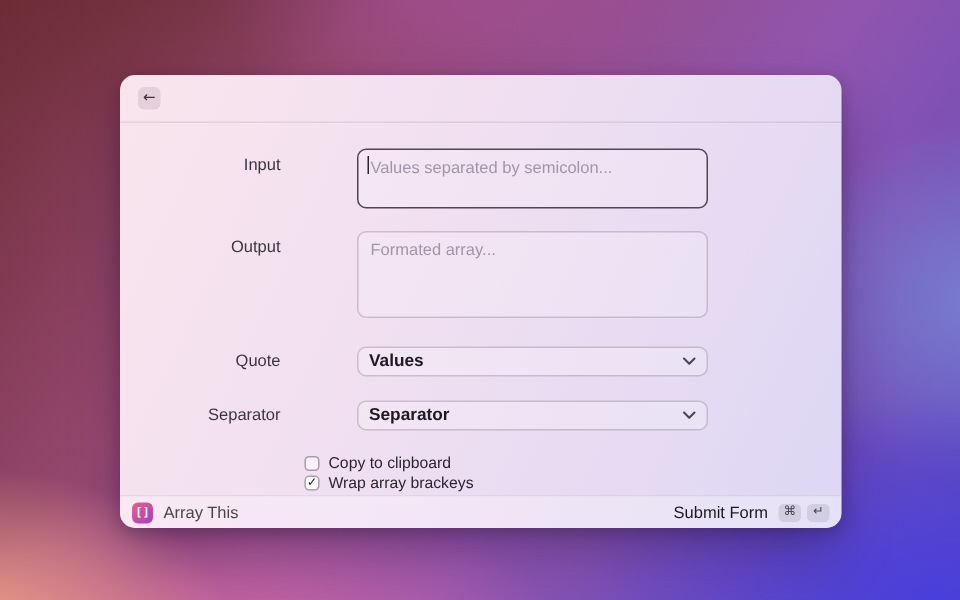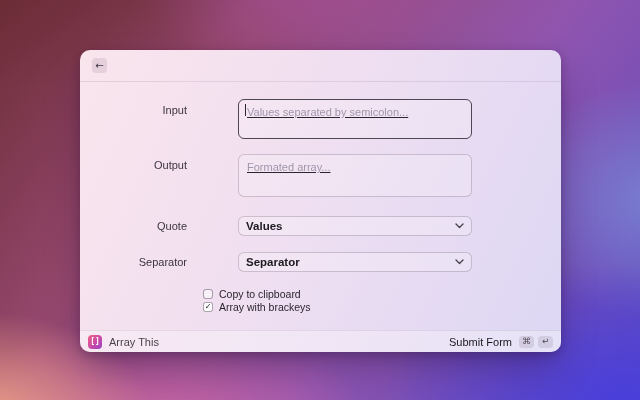--- a/index.html
+++ b/index.html
@@ -48,25 +48,24 @@
   .row.select-row { align-items: center; margin-bottom: 16px; }
 
   .field-wrap { position: relative; width: 234px; flex: none; }
 
   textarea.field {
     width: 234px; border-radius: 6px; resize: none; outline: none;
     background: rgba(255,255,255,0.18);
     font-family: "Liberation Sans", "DejaVu Sans", sans-serif;
     font-size: 11px; line-height: 14px; padding: 5px 8px; color: #2a2530;
     display: block;
-    text-decoration: underline;
   }
   textarea.field::placeholder { color: #a096aa; opacity: 1; }
   .input-ta { height: 40px; border: 1px solid #4e4653; }
-  .output-ta { height: 43px; border: 1px solid rgba(88,62,92,0.25); margin-bottom: 2px; }
+  .output-ta { height: 58px; border: 1px solid rgba(88,62,92,0.25); margin-bottom: 2px; }
   .row.output-row { margin-bottom: 17px; }
 
   .caret {
     position: absolute; left: 7px; top: 5px; width: 1px; height: 12px;
     background: #2b2530;
   }
 
   .select-box {
     width: 234px; height: 20px; border-radius: 6px;
     border: 1px solid rgba(88,62,92,0.25);
@@ -174,21 +173,21 @@
 
     <div class="checkbox-group">
       <div class="checkbox-row">
         <span class="cbox"></span>
         <span class="cbox-label">Copy to clipboard</span>
       </div>
       <div class="checkbox-row">
         <span class="cbox checked">
           <span class="check-glyph">✓</span>
         </span>
-        <span class="cbox-label">Array with brackeys</span>
+        <span class="cbox-label">Wrap array brackeys</span>
       </div>
     </div>
 
   </div>
 
   <div class="footer">
     <div class="app-icon">
       <span>[]</span>
     </div>
     <span class="app-name">Array This</span>

